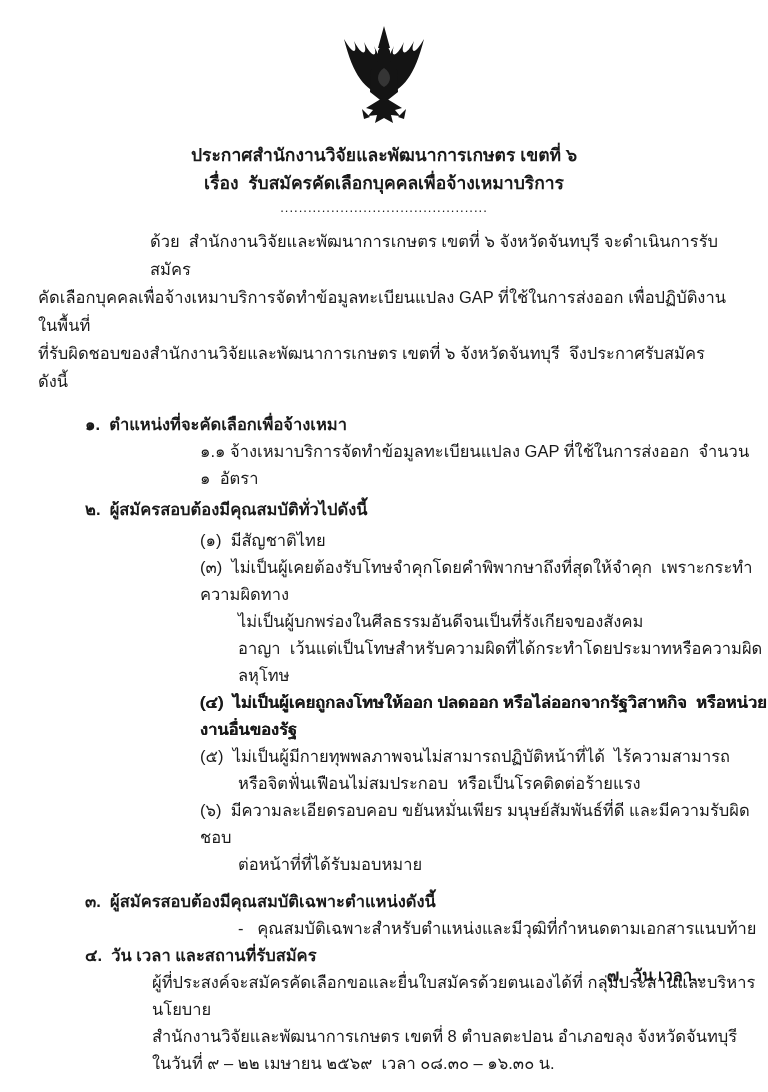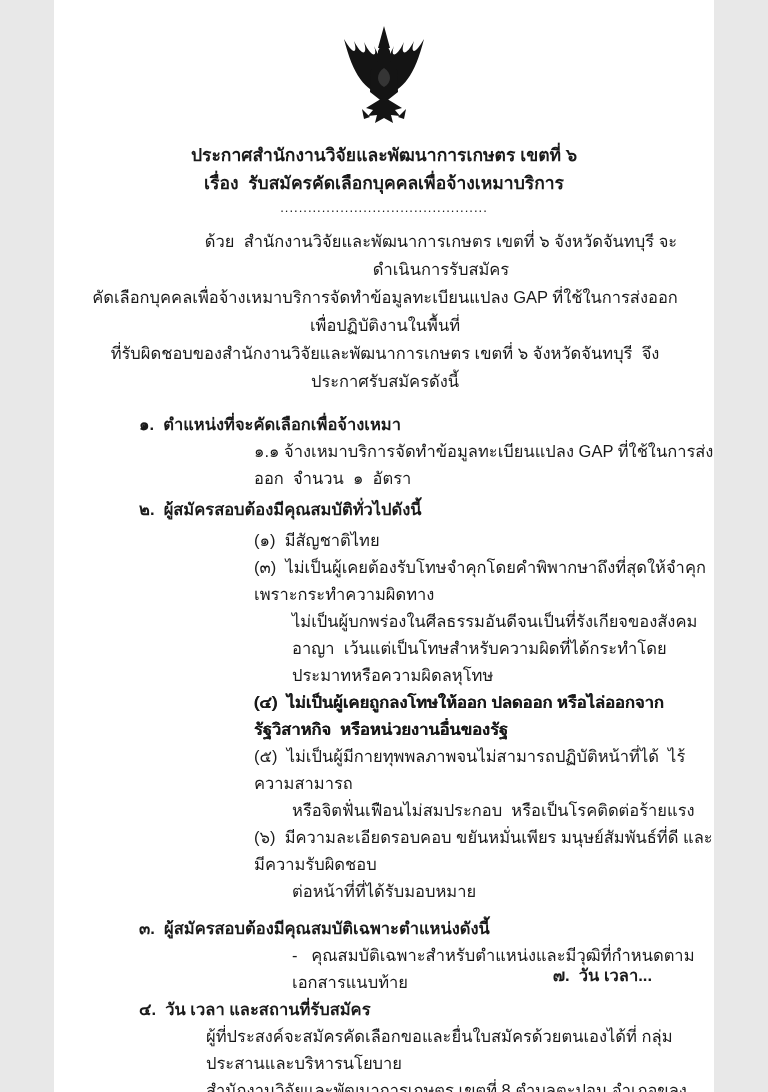--- a/index.html
+++ b/index.html
@@ -3,21 +3,21 @@
 <meta charset="utf-8">
 <style>
   html, body {
     margin: 0;
     padding: 0;
     background: #e8e8e8;
     font-family: "Liberation Sans", "DejaVu Sans", sans-serif;
   }
   .page {
     position: relative;
-    width: 660px;
+    width: 768px;
     height: 1092px;
     margin: 0 auto;
     background: #ffffff;
     color: #1a1a1a;
     overflow: hidden;
   }
   .line { white-space: pre-wrap; }
 
   .emblem-wrap {
     text-align: center;
@@ -39,21 +39,20 @@
     letter-spacing: 1px;
     line-height: 14px;
     margin-top: 4px;
     color: #1a1a1a;
   }
 
   .intro {
     margin: 12px 36px 0 38px;
     font-size: 16.5px;
     line-height: 28px;
-    text-align: center;
   }
   .intro .first { padding-left: 112px; }
 
   .sections {
     font-size: 16.5px;
     line-height: 27px;
   }
   .sec-heading {
     margin-left: 85px;
     font-weight: bold;

